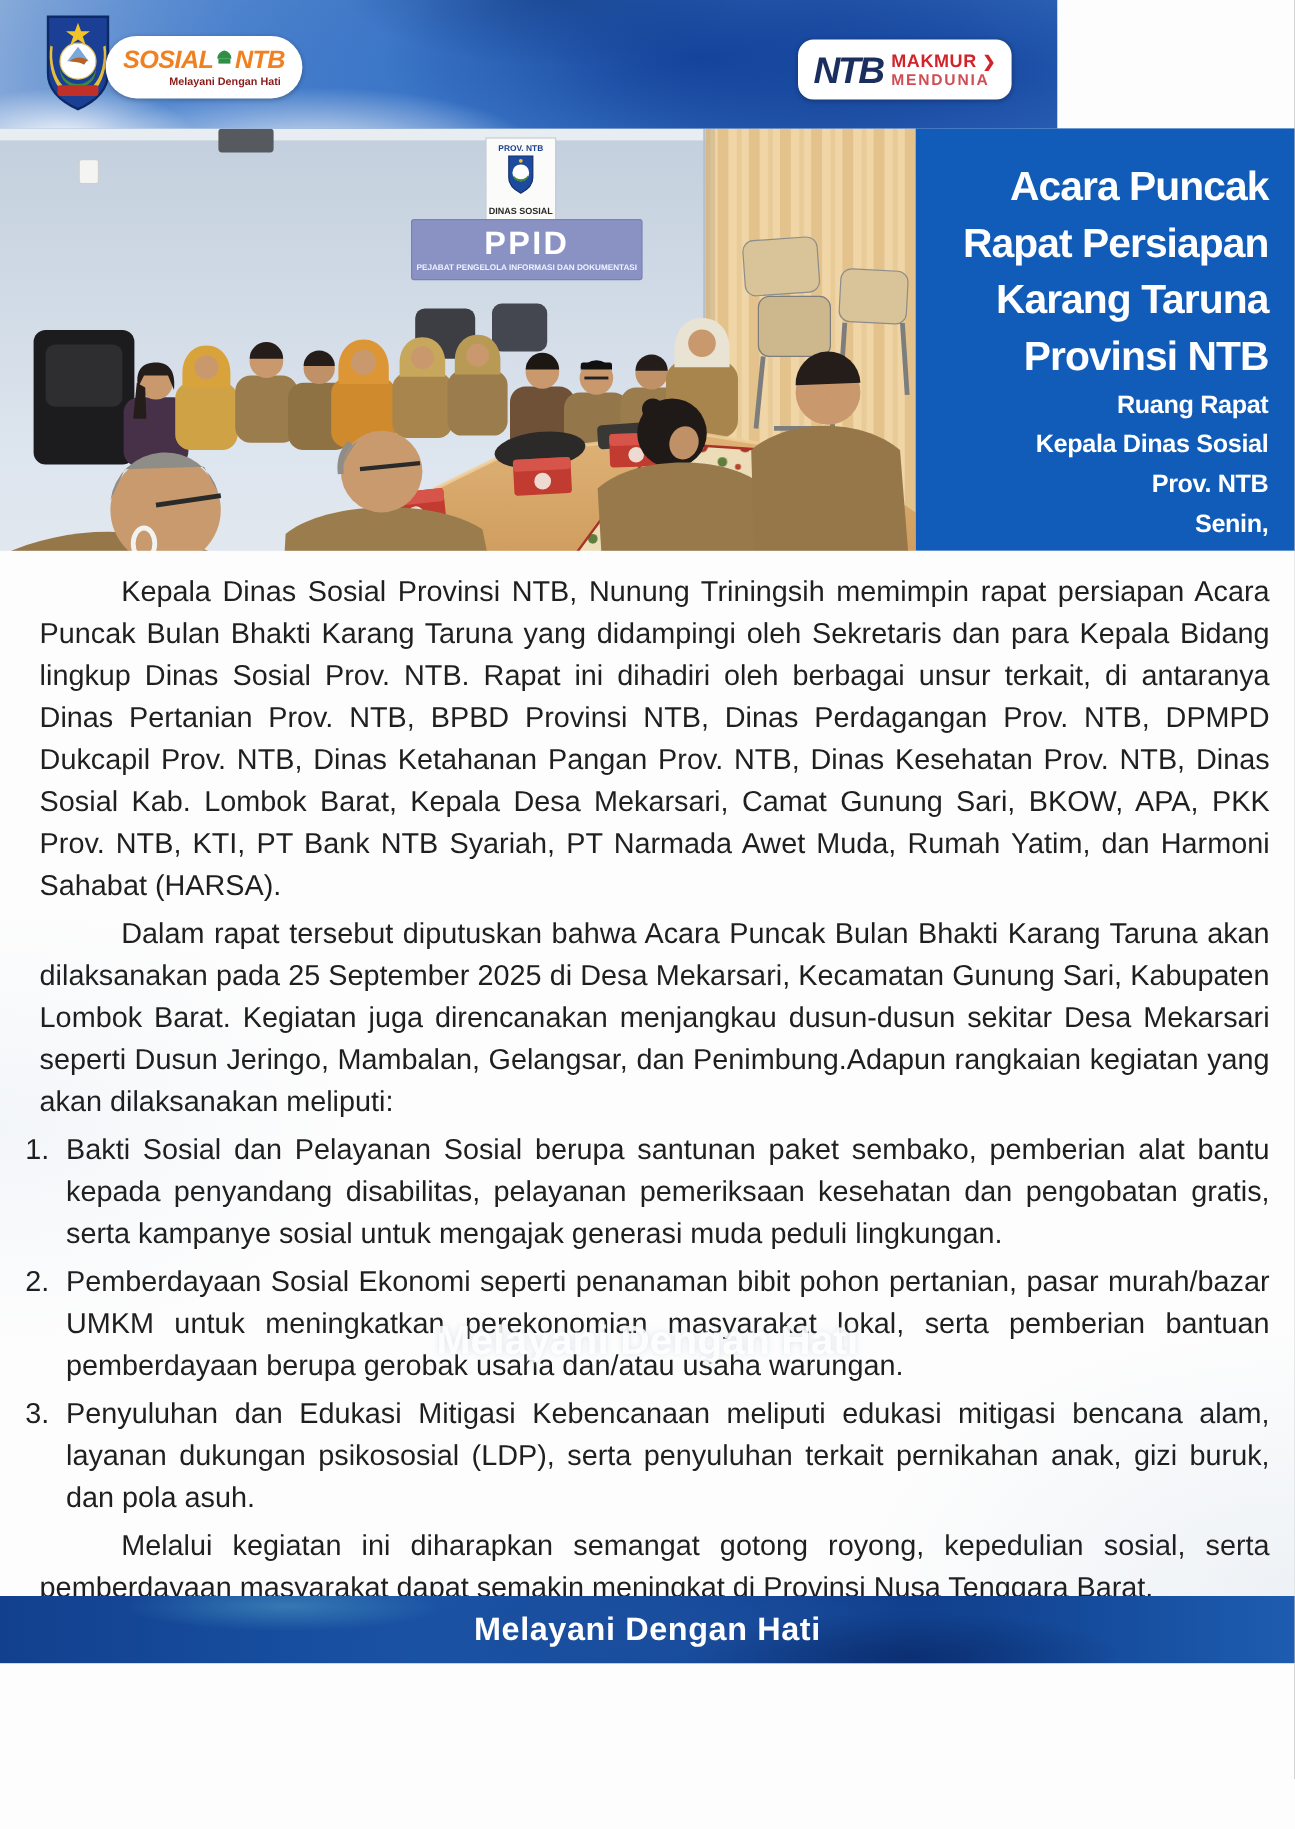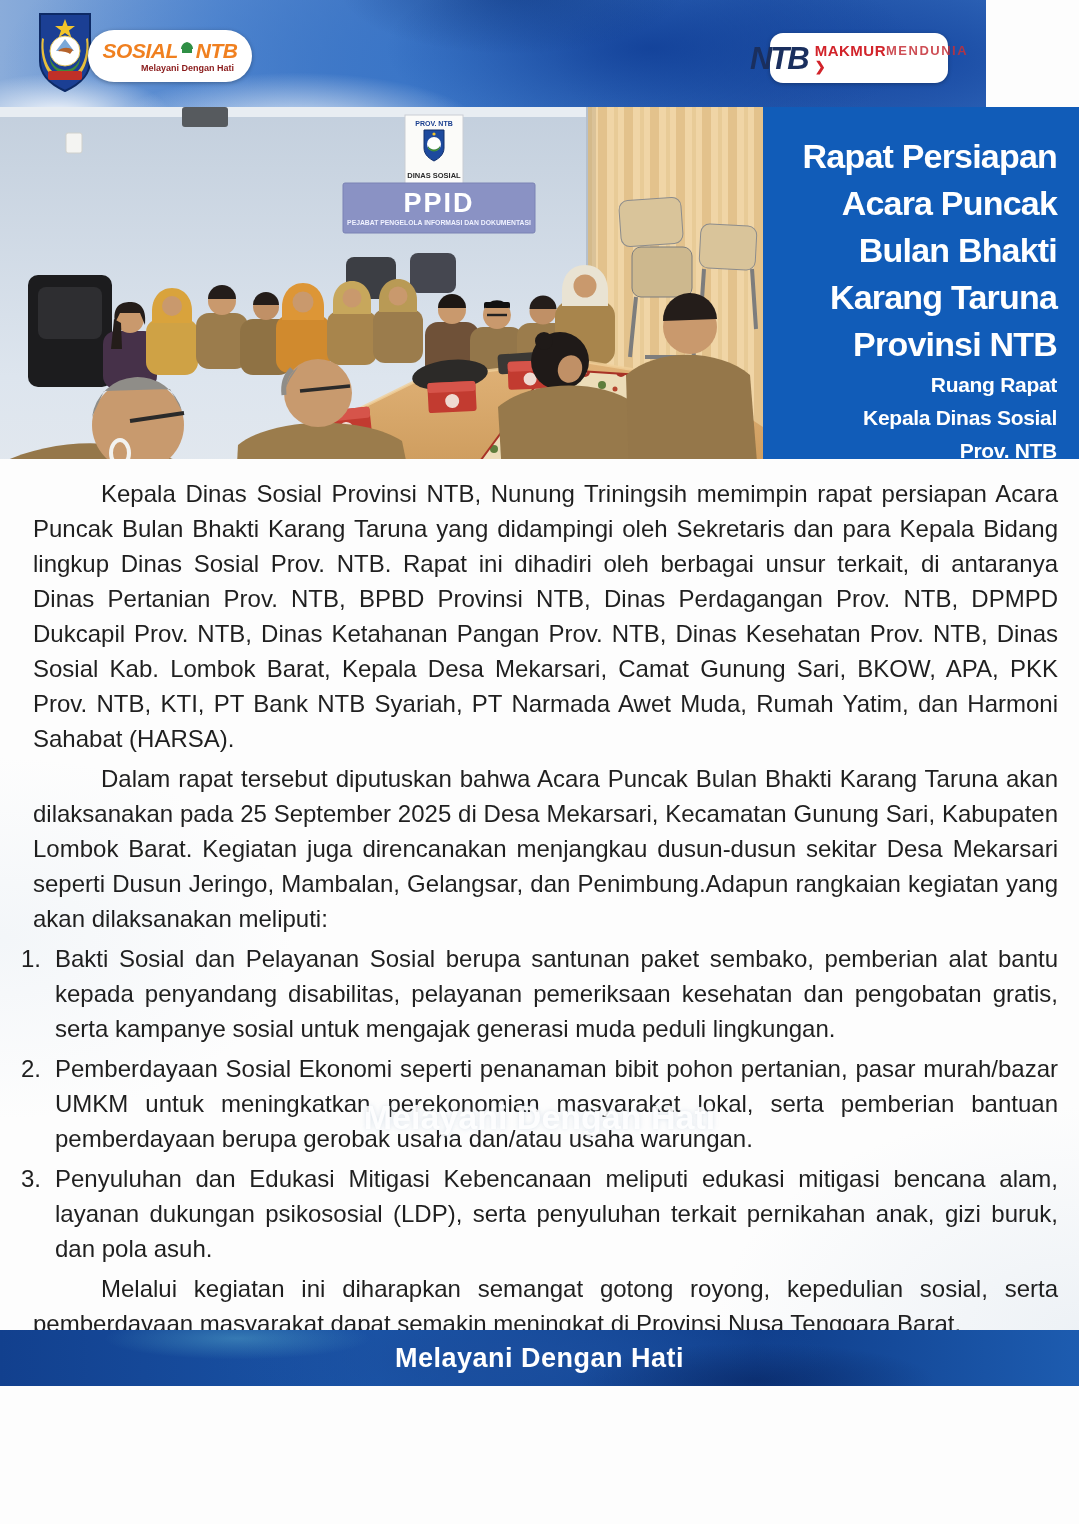--- a/index.html
+++ b/index.html
@@ -4,21 +4,21 @@
 <style>
   html,body{margin:0;padding:0;background:#888;}
   *{box-sizing:border-box;}
   .page{
     position:relative;width:1079px;height:1524px;margin:0 auto;
     background:#fdfdfd;overflow:hidden;
     font-family:"Liberation Sans", sans-serif;
   }
   
   .band-top{
-    position:relative;width:986px;height:107px;
+    position:relative;width:881px;height:107px;
     background:
       radial-gradient(160px 60px at 6% 108%, rgba(255,255,255,.95), rgba(255,255,255,0) 70%),
       radial-gradient(300px 90px at 30% 120%, rgba(244,248,252,.9), rgba(244,248,252,0) 62%),
       radial-gradient(240px 90px at 52% -10%, rgba(10,48,120,.55), rgba(10,48,120,0) 72%),
       radial-gradient(340px 120px at 66% 45%, rgba(16,62,150,.85), rgba(16,62,150,0) 78%),
       radial-gradient(430px 150px at 92% 55%, rgba(21,70,160,.9), rgba(21,70,160,0) 82%),
       radial-gradient(520px 200px at 45% 60%, #3a76c8, rgba(58,118,200,0) 85%),
       linear-gradient(90deg,#8aacda 0%,#5d8ed2 22%,#2f63b4 55%,#2a5cac 78%,#3a72c2 100%);
   }
   .coa{position:absolute;left:36px;top:11px;}
@@ -29,21 +29,21 @@
   }
   .sosial-line{display:flex;align-items:center;gap:2px;font-style:italic;font-weight:800;font-size:21px;color:#f08020;letter-spacing:-0.5px;}
   .sosial-line .dome{margin:0 1px 8px 1px;}
   .sosial-tag{font-size:9px;font-weight:700;color:#8a1a1a;margin-top:2px;align-self:flex-end;margin-right:18px;}
   .makmur-pill{
     position:absolute;right:38px;top:33px;width:178px;height:50px;background:#fff;
     border-radius:13px;box-shadow:0 1px 4px rgba(0,0,0,.3);
     display:flex;align-items:center;justify-content:center;gap:7px;padding:0 8px;line-height:1;
   }
   .ntb-mark{font-size:31px;font-weight:800;font-style:italic;color:#1a2f5e;letter-spacing:-2px;}
-  .mk-lines{display:flex;}
+  .mk-lines{display:flex;flex-direction:column;}
   .mk1{color:#d2232a;font-weight:800;font-size:15px;letter-spacing:.5px;}
   .mk1 .chev{font-size:13px;}
   .mk2{color:#c63038;font-weight:800;font-size:13px;letter-spacing:1.5px;opacity:.85;margin-top:1px;}
   
   .hero{display:flex;width:1079px;height:352px;}
   .photo{width:763px;height:490px;flex:none;overflow:hidden;background:#cfd9e4;}
   .panel{
     flex:1;background:#115cb8;color:#fff;text-align:right;
     display:flex;flex-direction:column;justify-content:space-between;
     padding:26px 22px 14px 12px;
@@ -352,23 +352,22 @@
             <path d="M626,268 C658,240 720,242 750,268 L763,430 L630,404 Z" fill="#95774a"></path>
             <circle cx="690" cy="220" r="27" fill="#c9996d"></circle>
             <path d="M663,214 A27,27 0 0 1 717,212 Z" fill="#241d1a"></path>
           </g>
         </g>
       </svg>
     </div>
 
     <aside class="panel">
       <div class="t">
+        <div>Acara Puncak</div>
         <div>Rapat Persiapan</div>
-        <div>Acara Puncak</div>
-        <div>Bulan Bhakti</div>
         <div>Karang Taruna</div>
         <div>Provinsi NTB</div>
       </div>
       <div class="i">
         <div>Ruang Rapat</div>
         <div>Kepala Dinas Sosial</div>
         <div>Prov. NTB</div>
         <div>Senin,</div>
         <div>16 September 2025</div>
       </div>

